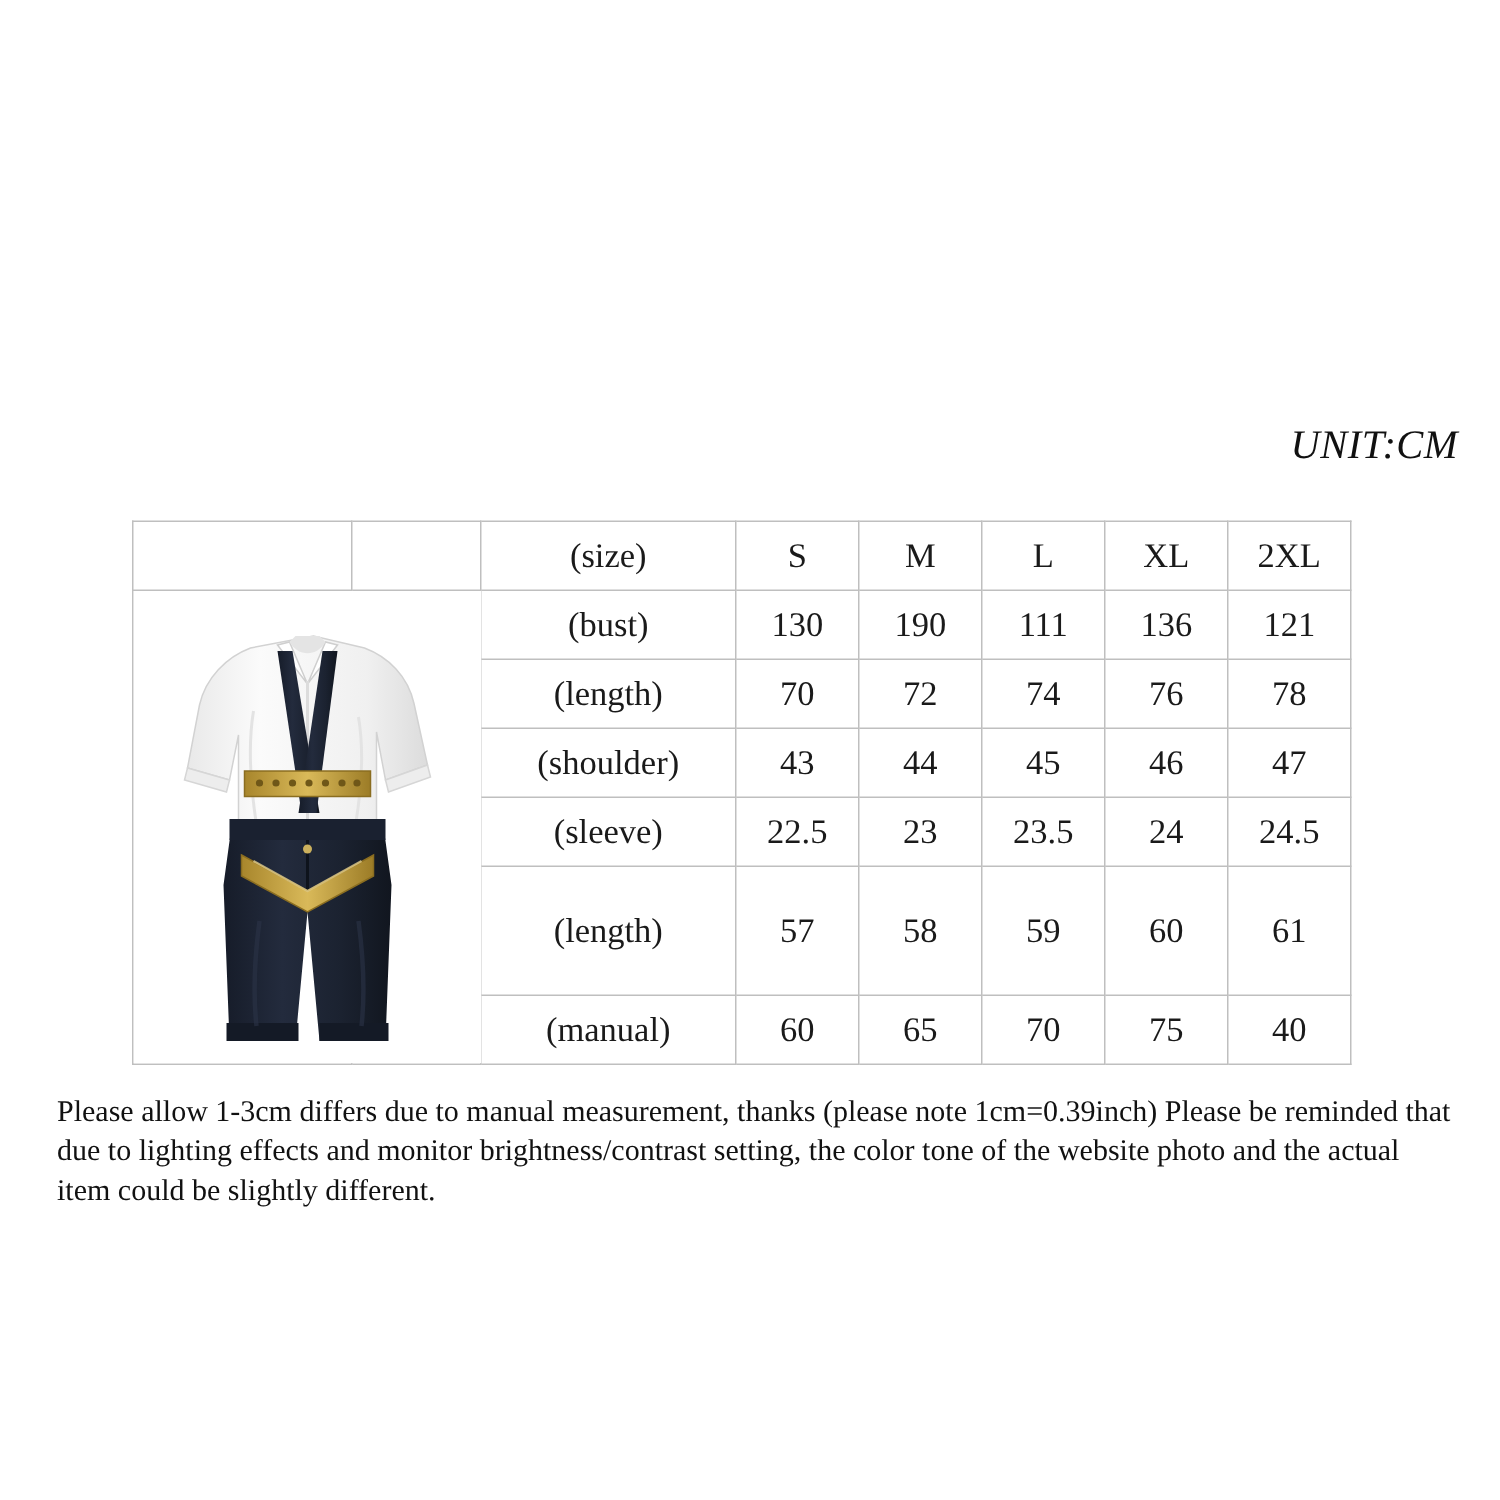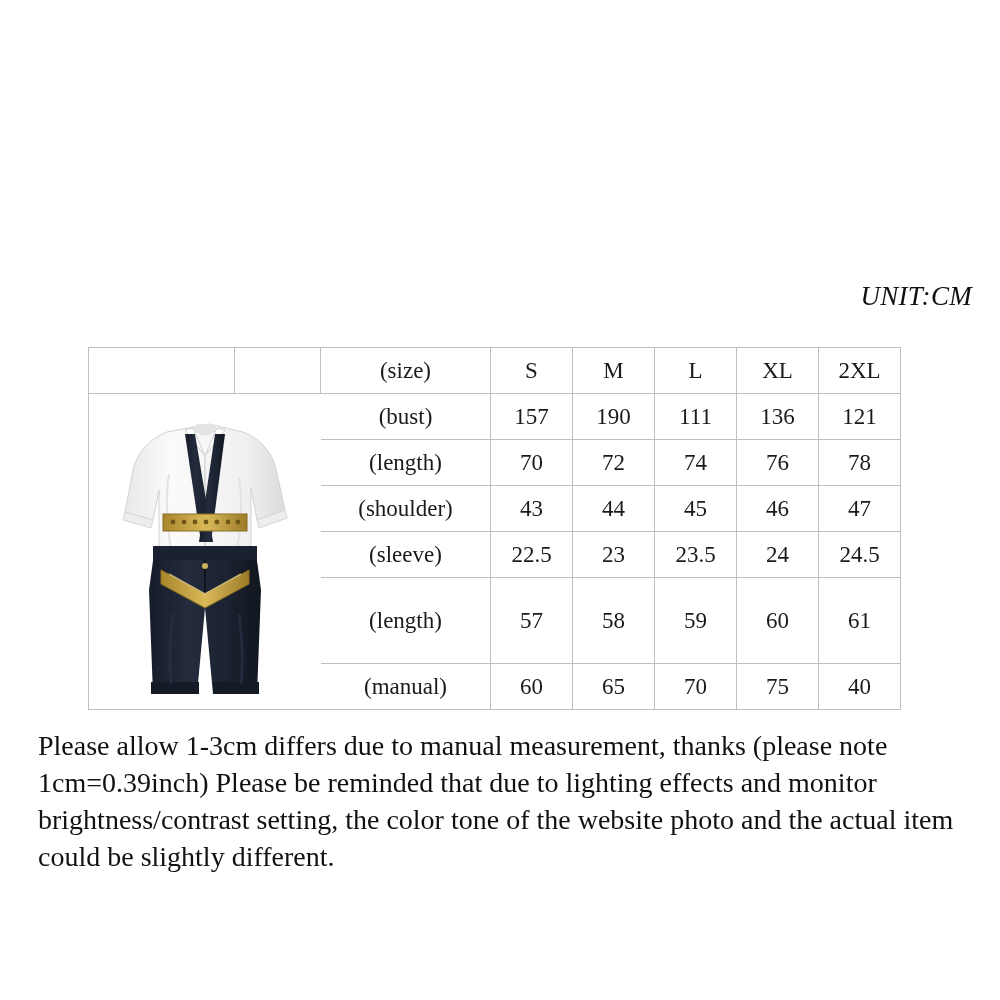--- a/index.html
+++ b/index.html
@@ -81,21 +81,21 @@
   }
   .figure-holder svg { display: block; }
 
   
   .note {
     position: absolute;
     left: 38px;
     top: 728px;
     width: 930px;
     font-family: "Liberation Serif", serif;
-    font-size: 28px;
+    font-size: 20px;
     line-height: 1.32;
     color: #111;
     text-align: left;
   }
 </style>
 </head>
 <body>
 
 <div class="unit-label">UNIT:CM</div>
 
@@ -194,21 +194,21 @@
               <rect x="62" y="288" width="48" height="12" fill="#141a26"></rect>
               <rect x="124" y="288" width="46" height="12" fill="#141a26"></rect>
 
               <path d="M84 220 C80 250 80 272 82 290" stroke="#2b3447" stroke-width="3" fill="none" opacity="0.6"></path>
               <path d="M150 220 C154 250 154 272 152 290" stroke="#2b3447" stroke-width="3" fill="none" opacity="0.6"></path>
             </svg>
           </div>
         </td>
         <td class="group-cell" rowspan="4">Top</td>
         <td>(bust)</td>
-        <td>157</td>
+        <td>130</td>
         <td>190</td>
         <td>111</td>
         <td>136</td>
         <td>121</td>
       </tr>
 
       <tr>
         <td>(length)</td>
         <td>70</td>
         <td>72</td>

